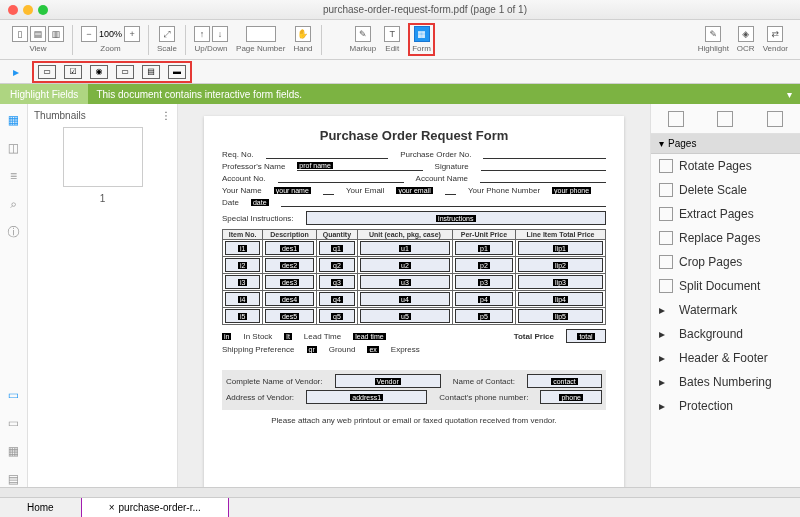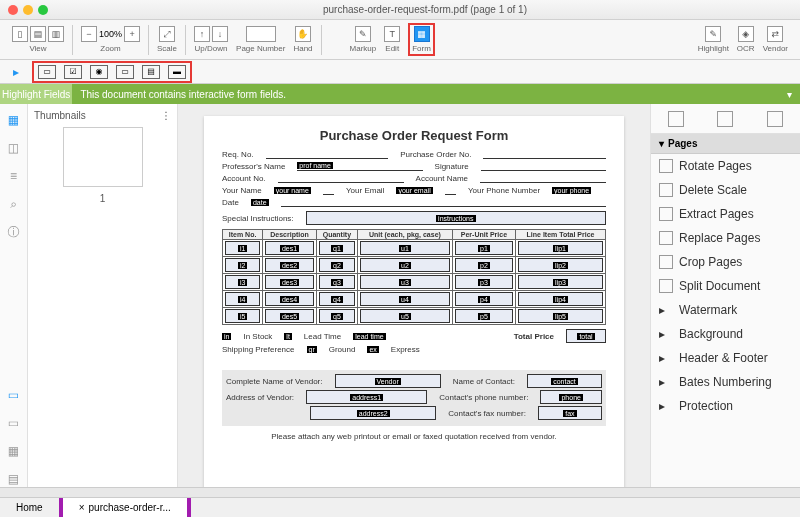--- a/index.html
+++ b/index.html
@@ -14,21 +14,21 @@
 .tb-group{display:flex;flex-direction:column;align-items:center;margin:0 4px}
 .tb-icons{display:flex;gap:2px;align-items:center}
 .tb-icon{width:16px;height:16px;border:1px solid #999;display:flex;align-items:center;justify-content:center;font-size:9px;color:#555;background:#fff}
 .tb-label{font-size:8px;color:#666;margin-top:2px}
 .tb-sep{width:1px;height:30px;background:#ccc;margin:0 4px}
 .form-btn{background:#2196f3;color:#fff;border:1px solid #1976d2;padding:1px 4px}
 .red-outline{border:2px solid #e53935;padding:1px 2px}
 .toolbar2{height:24px;background:#f7f7f7;border-bottom:1px solid #d0d0d0;display:flex;align-items:center;padding:0 8px;gap:8px}
 .tb2-icon{width:18px;height:14px;border:1px solid #666;display:flex;align-items:center;justify-content:center;font-size:8px}
 .greenbar{height:20px;background:#7cb342;color:#fff;display:flex;align-items:center;font-size:10px}
-.hlf{background:#aed581;padding:0 2px;height:100%;display:flex;align-items:center}
+.hlf{background:#aed581;padding:0 10px;height:100%;display:flex;align-items:center}
 .main{flex:1;display:flex;min-height:0}
 .leftbar{width:28px;background:#fafafa;border-right:1px solid #e0e0e0;display:flex;flex-direction:column;align-items:center;padding-top:8px;gap:12px}
 .lb-icon{width:16px;height:16px;color:#2196f3;font-size:12px;display:flex;align-items:center;justify-content:center}
 .lb-icon.g{color:#999}
 .thumbs{width:150px;background:#fff;border-right:1px solid #e0e0e0;padding:6px}
 .thumbs-hdr{font-size:10px;color:#555;display:flex;justify-content:space-between;margin-bottom:6px}
 .thumb{width:80px;height:60px;border:1px solid #ccc;margin:6px auto;background:#fff}
 .thumb-num{text-align:center;font-size:10px;color:#555;margin-top:4px}
 .doc{flex:1;background:#eee;overflow:auto;padding:12px;position:relative}
 .page{width:420px;min-height:440px;background:#fff;margin:0 auto;padding:12px 18px;box-shadow:0 1px 3px rgba(0,0,0,.2);font-size:8px;color:#333}
@@ -37,25 +37,25 @@
 .lbl{white-space:nowrap}
 .uline{border-bottom:1px solid #333;flex:1;min-width:10px;height:10px}
 .dark{background:#000;color:#fff;padding:0 2px;font-size:7px}
 .tbl{width:100%;border-collapse:collapse;margin-top:4px}
 .tbl th,.tbl td{border:1px solid #666;padding:1px 2px;font-size:7px;text-align:center}
 .tbl th{background:#f0f0f0;font-weight:bold}
 .cellbox{background:#e8ecf5;border:1px solid #333;position:relative;height:14px;display:flex;align-items:center;justify-content:center}
 .sidebar{width:150px;background:#fafafa;border-left:1px solid #e0e0e0;display:flex;flex-direction:column}
 .sb-tabs{height:30px;display:flex;justify-content:space-around;align-items:center;border-bottom:1px solid #e0e0e0}
 .sb-tab{width:16px;height:16px;border:1px solid #999}
-.sb-hdr{background:#ddd;padding:4px 8px;font-size:10px;font-weight:bold;border-bottom:1px solid #ccc}
+.sb-hdr{background:#ddd;padding:4px 8px;font-size:10px;font-weight:normal;border-bottom:1px solid #ccc}
 .sb-item{padding:5px 8px;font-size:12px;color:#333;display:flex;align-items:center;gap:6px;cursor:pointer}
 .sb-ic{width:14px;height:14px;border:1px solid #999;flex-shrink:0}
 .bottombar{height:20px;background:#f0f0f0;border-top:1px solid #ccc;display:flex;align-items:center;font-size:10px}
-.btab{padding:0 16px;height:100%;display:flex;align-items:center;border-right:4px solid #a21caf}
+.btab{padding:0 27px;height:100%;display:flex;align-items:center;border-right:1px solid #a21caf}
 .btab.active{background:#fff}
 .scrollh{height:10px;background:#e8e8e8;border-top:1px solid #ccc}
 </style>
 </head>
 <body>
 
 <div class="window">
   <div class="titlebar">
     <div class="dots">
       <div class="dot r"></div>
@@ -445,30 +445,20 @@
           <div class="row">
               <span class="lbl">Address of Vendor:</span>
               <div class="cellbox" style="flex:1">
                 <span class="dark">address1</span>
               </div>
               <span class="lbl">Contact's phone number:</span>
               <div class="cellbox" style="flex:0.5">
                 <span class="dark">phone</span>
               </div>
             </div>
-          <div class="row">
-              <span style="width:72px"></span>
-              <div class="cellbox" style="flex:1">
-                <span class="dark">address2</span>
-              </div>
-              <span class="lbl">Contact's fax number:</span>
-              <div class="cellbox" style="flex:0.5">
-                <span class="dark">fax</span>
-              </div>
-            </div>
         </div>
         <div style="text-align:center;margin-top:6px">Please attach any web printout or email or faxed quotation received from vendor.</div>
       </div>
     </div>
 
     <div class="sidebar">
       <div class="sb-tabs">
         <div class="sb-tab"></div>
         <div class="sb-tab"></div>
         <div class="sb-tab"></div>

